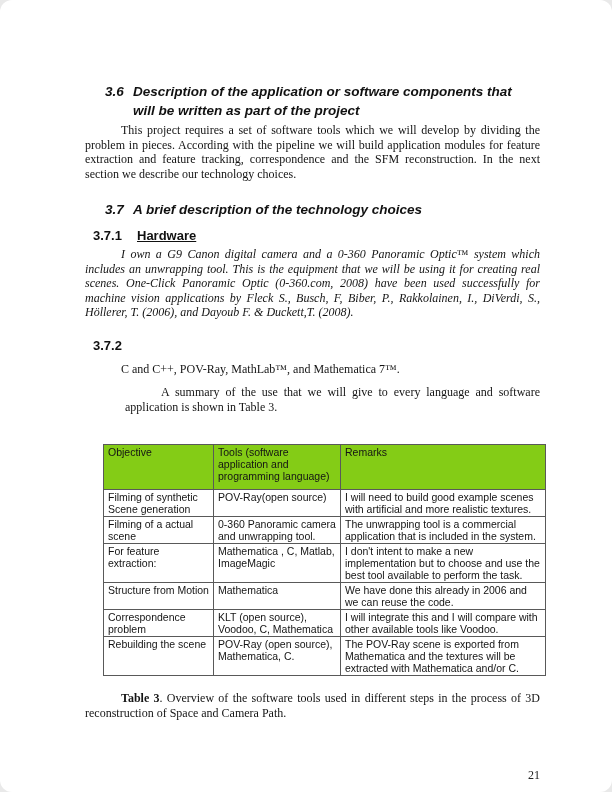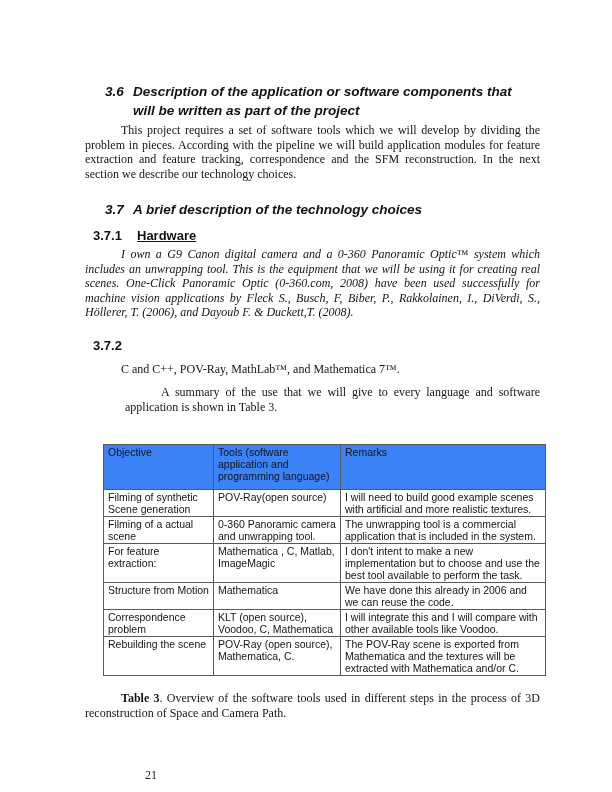--- a/index.html
+++ b/index.html
@@ -5,20 +5,21 @@
   html, body { margin: 0; padding: 0; background: #e9e9e9; }
   .page {
     position: relative;
     width: 612px;
     height: 792px;
     margin: 0 auto;
     background: #ffffff;
     color: #141414;
     font-family: "Liberation Serif", serif;
     overflow: hidden;
+    border-radius: 12px;
   }
   .content {
     padding: 82px 72px 0 85px; 
   }
 
   
   .h2 {
     display: flex;
     margin: 0 0 0 20px;
     font-family: "Liberation Sans", sans-serif;
@@ -74,40 +75,40 @@
   }
   table.tools th, table.tools td {
     border: 1.5px solid #595959;
     vertical-align: top;
     text-align: left;
     font-weight: normal;
     padding: 1px 3px 1px 4px;
     overflow: hidden;
   }
   table.tools th {
-    background: #3b82f6;
+    background: #84cc16;
     height: 42px;
   }
   .col-objective { width: 110px; }
   .col-tools     { width: 127px; }
   .col-remarks   { width: 205px; }
 
   .caption {
     margin: 15px 0 0 0;
     font-size: 12px;
     line-height: 14.5px;
     text-align: justify;
     text-indent: 36px;
   }
   .caption .cap-label { font-weight: bold; }
 
   .pagenum {
     margin-top: 48px;
     padding-left: 60px;
-    text-align: left;
+    text-align: right;
     font-size: 12px;
     color: #222;
   }
 </style>
 </head>
 <body>
 
 <div class="page">
   <div class="content">
 

